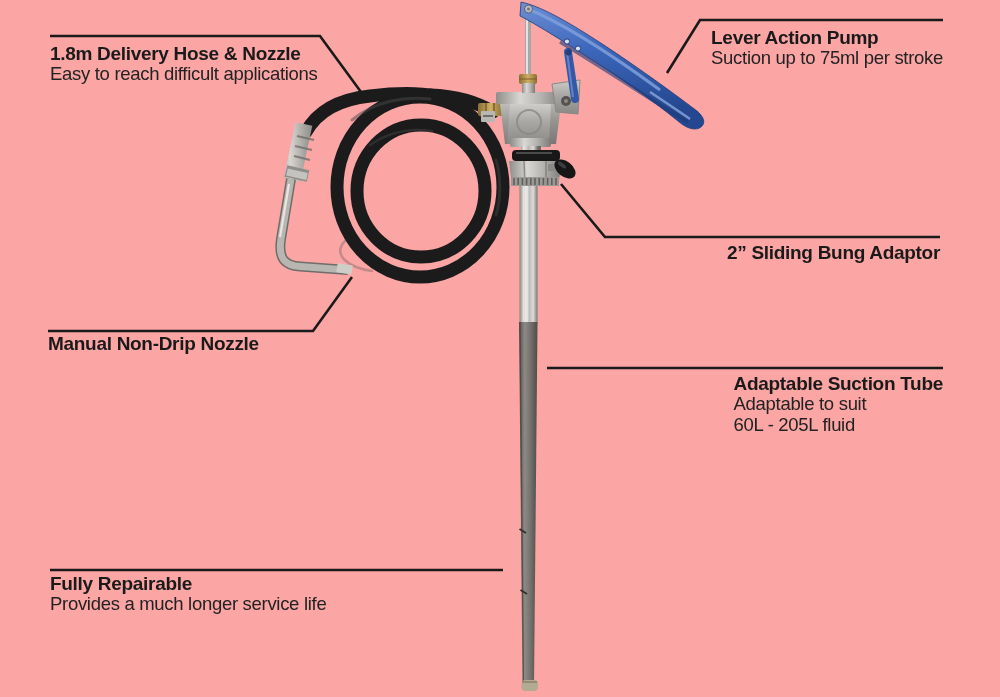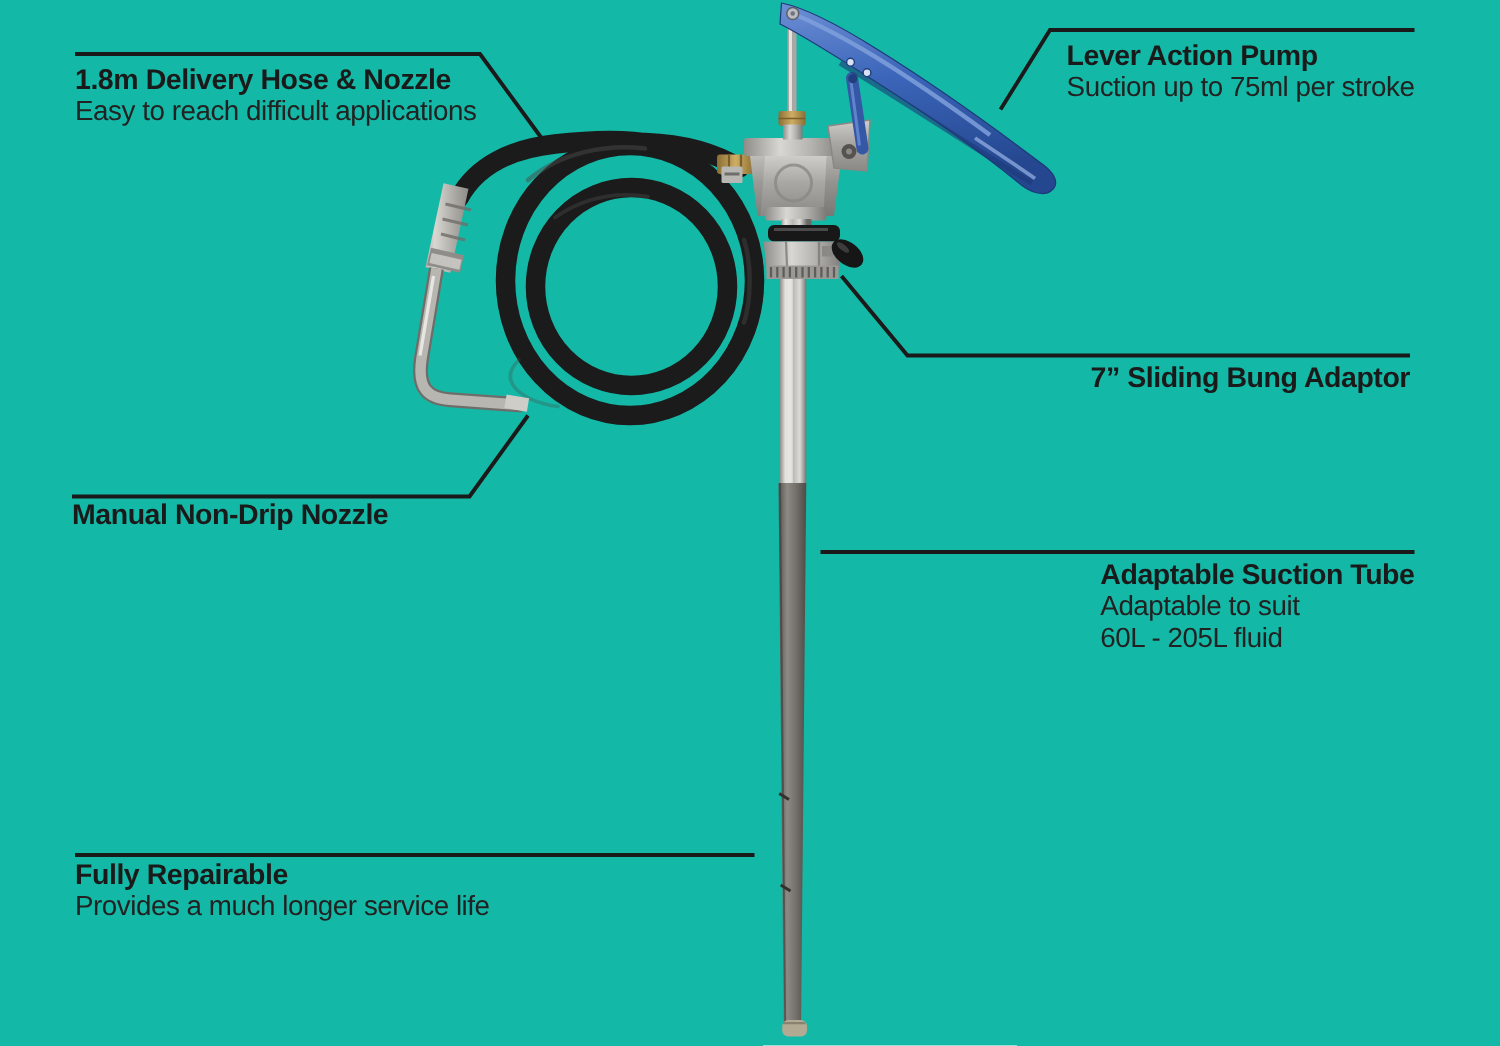--- a/index.html
+++ b/index.html
@@ -1,19 +1,19 @@
 <!DOCTYPE html>
 <html><head>
 <meta charset="utf-8">
 <style>
   html,body{margin:0;padding:0;background:#ffffff;}
   .canvas{
     position:relative;
     width:1000px;height:697px;
-    background:#14b8a6;
+    background:#fca5a5;
     overflow:hidden;
     font-family:"Liberation Sans", sans-serif;
   }
   .product-svg{position:absolute;left:0;top:0;}
   .callout{
     position:absolute;
     color:#1a1a1a;
     white-space:nowrap;
   }
   .callout .title{
@@ -188,21 +188,21 @@
     <span class="title">1.8m Delivery Hose &amp; Nozzle</span>
     <span class="desc">Easy to reach difficult applications</span>
   </div>
 
   <div class="callout align-right" style="right:57px; top:28px;">
     <span class="title">Lever Action Pump</span>
     <span class="desc">Suction up to 75ml per stroke</span>
   </div>
 
   <div class="callout align-right" style="right:60px; top:243px;">
-    <span class="title">7” Sliding Bung Adaptor</span>
+    <span class="title">2” Sliding Bung Adaptor</span>
   </div>
 
   <div class="callout" style="left:48px; top:334px;">
     <span class="title">Manual Non-Drip Nozzle</span>
   </div>
 
   <div class="callout align-right" style="right:57px; top:374px;">
     <span class="title">Adaptable Suction Tube</span>
     <span class="desc">Adaptable to suit</span>
     <span class="desc">60L - 205L fluid</span>

